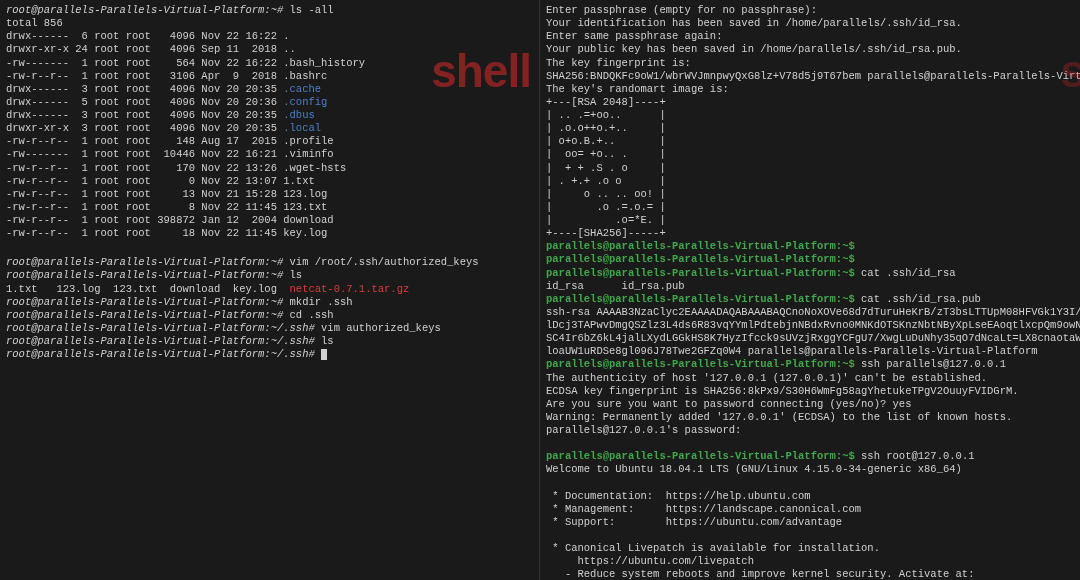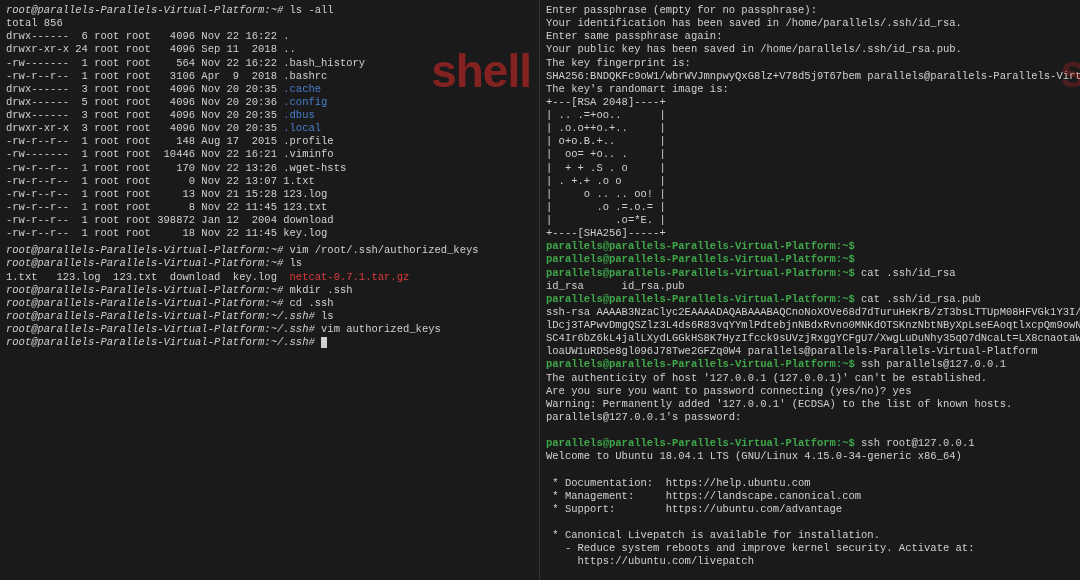--- a/index.html
+++ b/index.html
@@ -45,21 +45,21 @@
   .red  { color: #dd3b3b; }
   .blue { color: #4a7fcc; }
   .green{ color: #3fa84a; }
   .bold { font-weight: bold; }
   .cursor {
     display: inline-block;
     width: 6px; height: 11px;
     background: #d0d0d0;
     vertical-align: middle;
   }
-  .group { margin-bottom: 4px; }
+  .group { margin-bottom: 16px; }
 </style>
 </head>
 <body>
 
 <div class="split">
 
   <div class="pane left">
     <div class="watermark">shell</div>
 
     <div class="line"><span class="prompt">root@parallels-Parallels-Virtual-Platform:~# </span><span class="cmd">ls -all</span></div>
@@ -82,22 +82,22 @@
         <div class="line">-rw-r--r--  1 root root      8 Nov 22 11:45 123.txt</div>
         <div class="line">-rw-r--r--  1 root root 398872 Jan 12  2004 download</div>
         <div class="line">-rw-r--r--  1 root root     18 Nov 22 11:45 key.log</div>
       </div>
 
     <div class="line"><span class="prompt">root@parallels-Parallels-Virtual-Platform:~# </span><span class="cmd">vim /root/.ssh/authorized_keys</span></div>
     <div class="line"><span class="prompt">root@parallels-Parallels-Virtual-Platform:~# </span><span class="cmd">ls</span></div>
     <div class="line"><span>1.txt   123.log  123.txt  download  key.log  </span><span class="red">netcat-0.7.1.tar.gz</span></div>
     <div class="line"><span class="prompt">root@parallels-Parallels-Virtual-Platform:~# </span><span class="cmd">mkdir .ssh</span></div>
     <div class="line"><span class="prompt">root@parallels-Parallels-Virtual-Platform:~# </span><span class="cmd">cd .ssh</span></div>
+    <div class="line"><span class="prompt">root@parallels-Parallels-Virtual-Platform:~/.ssh# </span><span class="cmd">vim authorized_keys</span></div>
     <div class="line"><span class="prompt">root@parallels-Parallels-Virtual-Platform:~/.ssh# </span><span class="cmd">ls</span></div>
-    <div class="line"><span class="prompt">root@parallels-Parallels-Virtual-Platform:~/.ssh# </span><span class="cmd">vim authorized_keys</span></div>
     <div class="line"><span class="prompt">root@parallels-Parallels-Virtual-Platform:~/.ssh# </span><span class="cursor"></span></div>
   </div>
 
   <div class="pane right">
     <div class="watermark">shell</div>
 
     <div class="line">Enter passphrase (empty for no passphrase):</div>
     <div class="line">Your identification has been saved in /home/parallels/.ssh/id_rsa.</div>
     <div class="line">Enter same passphrase again:</div>
     <div class="line">Your public key has been saved in /home/parallels/.ssh/id_rsa.pub.</div>
@@ -125,30 +125,31 @@
     <div class="line"><span class="green bold">parallels@parallels-Parallels-Virtual-Platform:~$ </span><span class="cmd">cat .ssh/id_rsa.pub</span></div>
     <div id="pubkey-block">
         <div class="line">ssh-rsa AAAAB3NzaClyc2EAAAADAQABAAABAQCnoNoXOVe68d7dTuruHeKrB/zT3bsLTTUpM08HFVGk1Y3I/OoLhD83Yf0Eea2olHSvtICGmpG2Z</div>
         <div class="line">lDcj3TAPwvDmgQSZlz3L4ds6R83vqYYmlPdtebjnNBdxRvno0MNKdOTSKnzNbtNByXpLseEAoqtlxcpQm9owNNK8flpYX7130MAgKjy88EIfZjD=Hm</div>
         <div class="line">SC4Ir6bZ6kL4jalLXydLGGkHS8K7HyzIfcck9sUVzjRxggYCFgU7/XwgLuDuNhy35qO7dNcaLt=LX8cnaotaWejreBveD8hjhfmaE6kBDXEfD9u</div>
         <div class="line">loaUW1uRDSe8gl096J78Twe2GFZq0W4 parallels@parallels-Parallels-Virtual-Platform</div>
       </div>
 
     <div class="line"><span class="green bold">parallels@parallels-Parallels-Virtual-Platform:~$ </span><span class="cmd">ssh parallels@127.0.0.1</span></div>
     <div class="line">The authenticity of host '127.0.0.1 (127.0.0.1)' can't be established.</div>
+    <div class="line">ECDSA key fingerprint is SHA256:8kPx9/S30H6WmFg58agYhetukeTPgV2OuuyFVIDGrM.</div>
     <div class="line">Are you sure you want to password connecting (yes/no)? yes</div>
     <div class="line">Warning: Permanently added '127.0.0.1' (ECDSA) to the list of known hosts.</div>
     <div class="line">parallels@127.0.0.1's password:</div>
     <div class="line">&nbsp;</div>
     <div class="line"><span class="green bold">parallels@parallels-Parallels-Virtual-Platform:~$ </span><span class="cmd">ssh root@127.0.0.1</span></div>
     <div class="line">Welcome to Ubuntu 18.04.1 LTS (GNU/Linux 4.15.0-34-generic x86_64)</div>
     <div class="line">&nbsp;</div>
     <div class="line"> * Documentation:  https://help.ubuntu.com</div>
     <div class="line"> * Management:     https://landscape.canonical.com</div>
     <div class="line"> * Support:        https://ubuntu.com/advantage</div>
     <div class="line">&nbsp;</div>
     <div class="line"> * Canonical Livepatch is available for installation.</div>
+    <div class="line">     https://ubuntu.com/livepatch</div>
     <div class="line">   - Reduce system reboots and improve kernel security. Activate at:</div>
-    <div class="line">     https://ubuntu.com/livepatch</div>
 
   </div>
 
 </div>
 
 </body></html>

